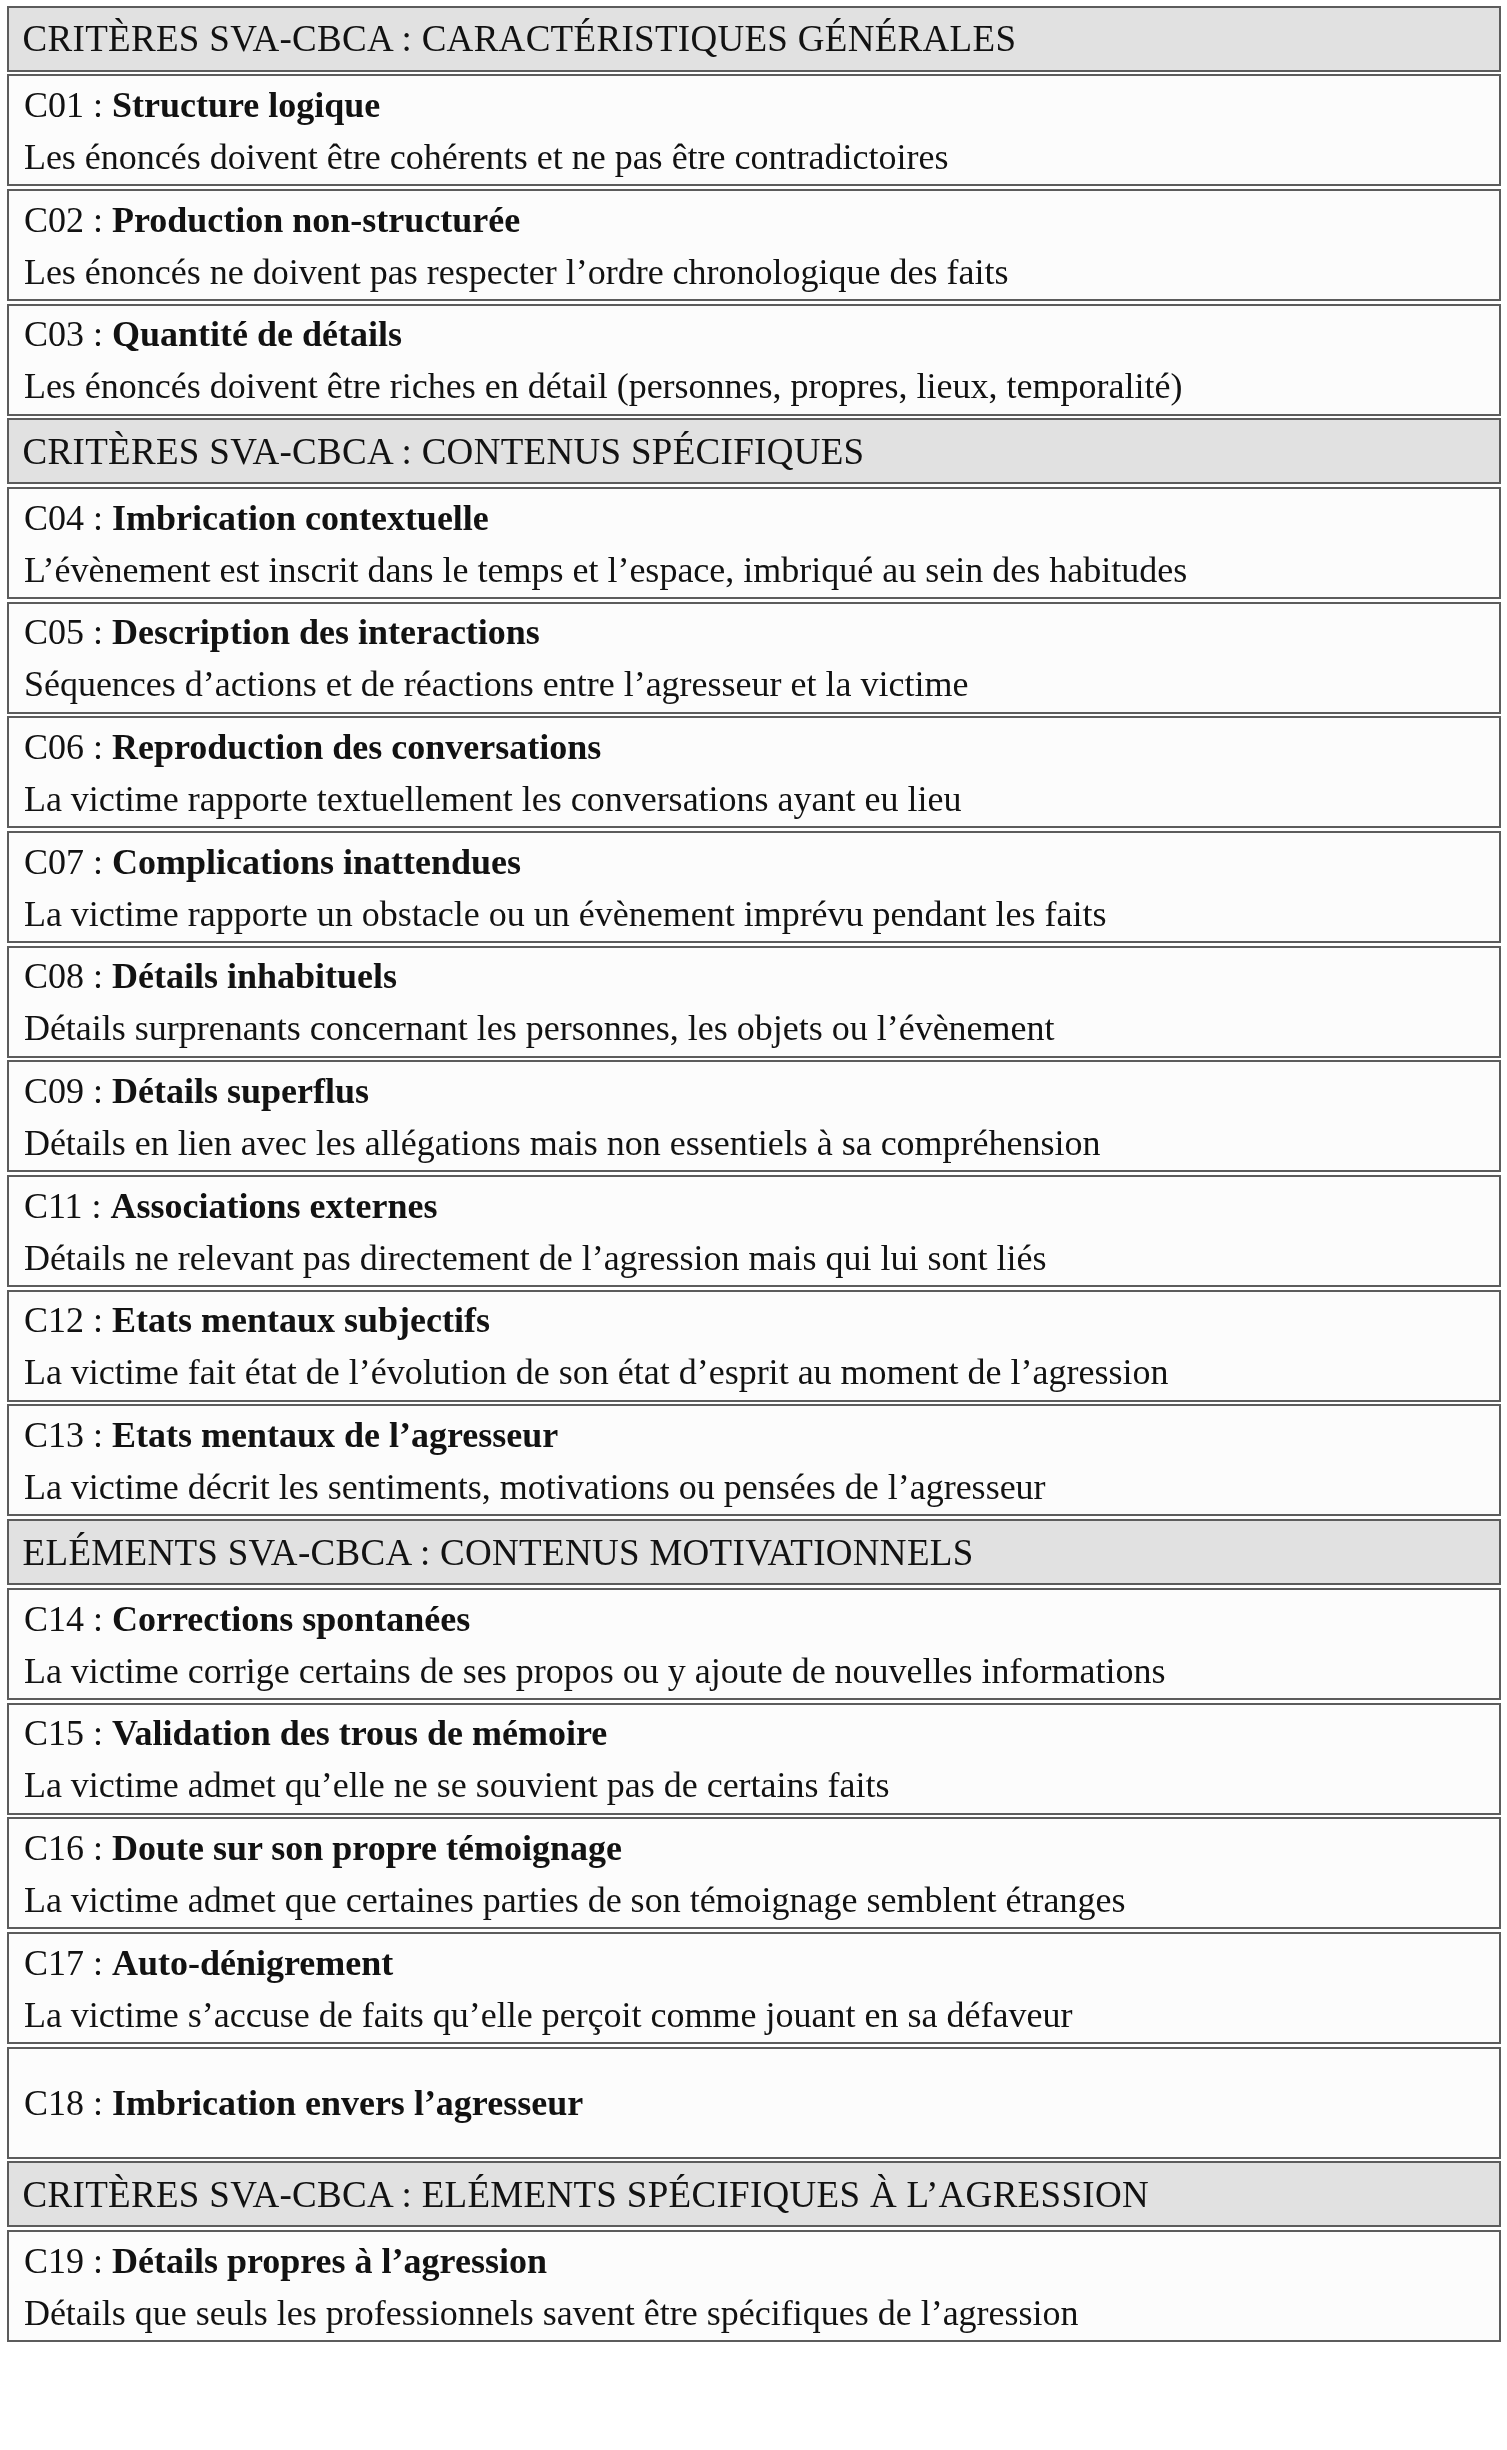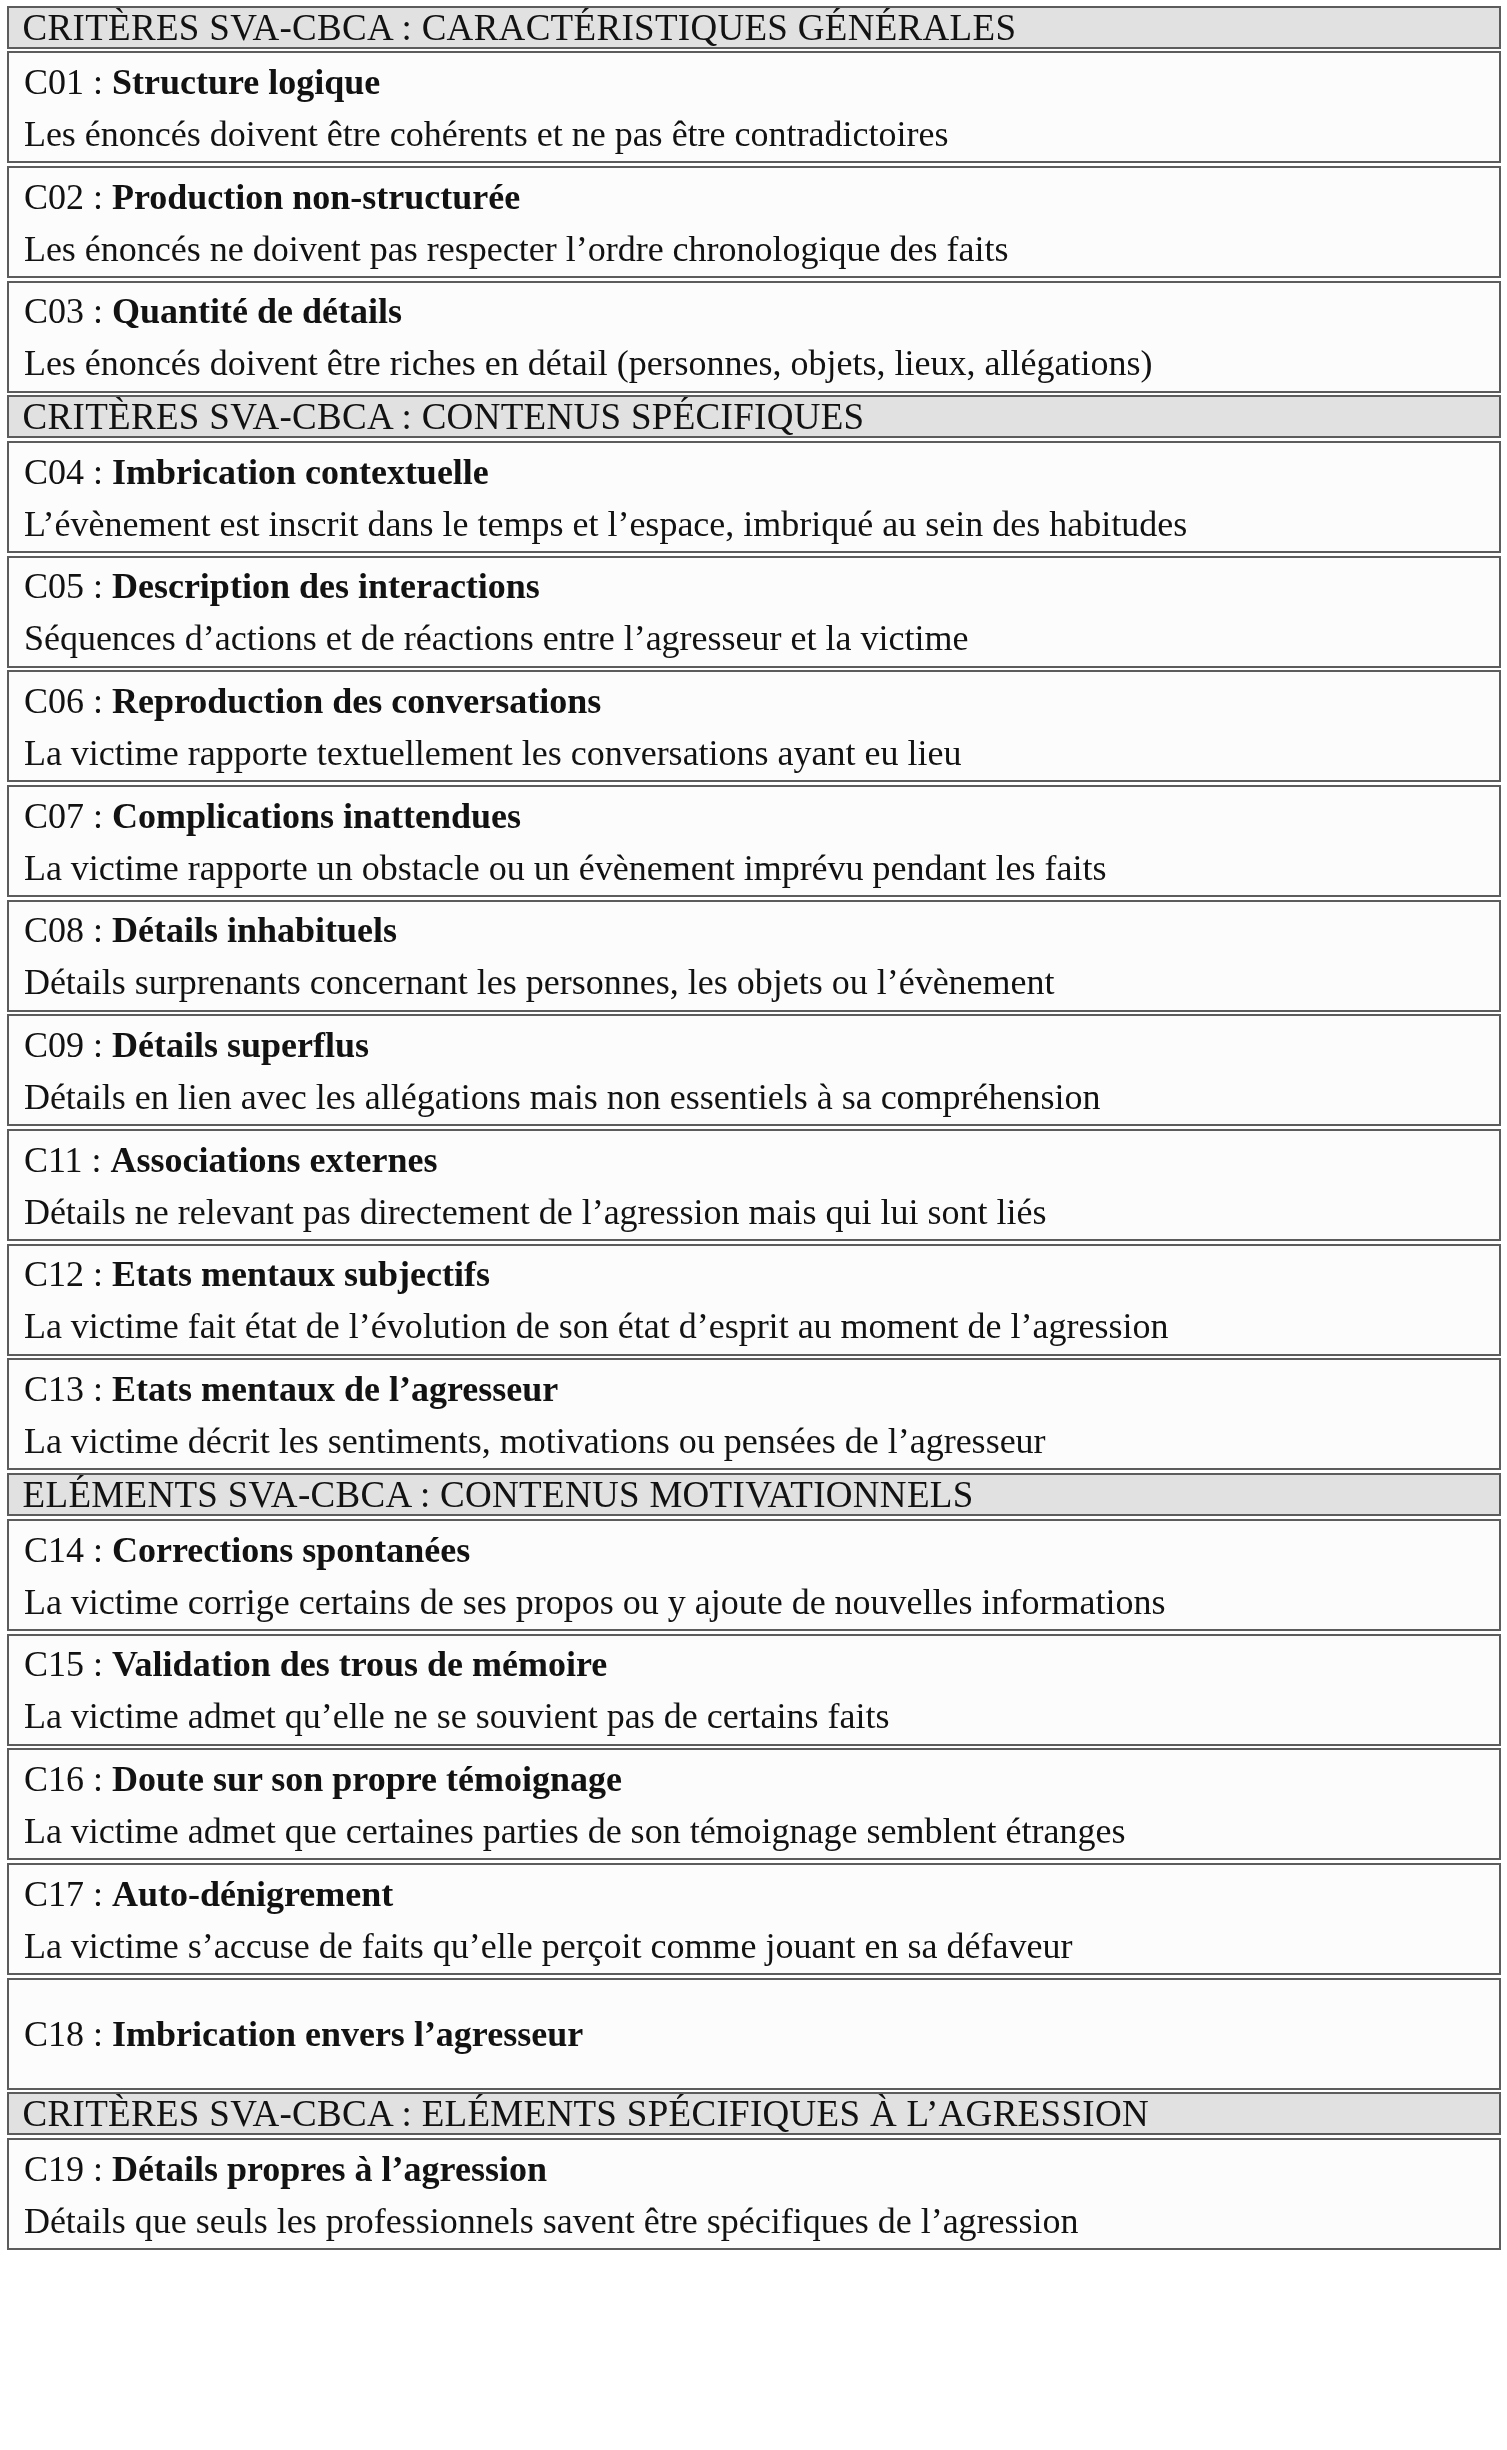--- a/index.html
+++ b/index.html
@@ -25,21 +25,21 @@
     display:flex;
     flex-direction:column;
     gap:2.7px;
   }
   .row{
     border:2.1px solid var(--border-color);
     width:100%;
   }
   .row-header{
     background:var(--header-bg);
-    height:43px;
+    height:66px;
     display:flex;
     align-items:center;
     padding:0 9.6px 0 13.7px;
     font-size:37px;
     letter-spacing:0.3px;
     white-space:nowrap;
     overflow:hidden;
   }
   .row-criterion{
     background:var(--row-bg);
@@ -76,21 +76,21 @@
     <div class="row row-criterion">
     <div class="criterion-title-line">
       <span class="c-code">C02</span><span class="c-sep"> : </span><span class="c-title">Production non-structurée</span>
     </div>
     <div class="criterion-desc">Les énoncés ne doivent pas respecter l’ordre chronologique des faits</div>
   </div>
     <div class="row row-criterion">
     <div class="criterion-title-line">
       <span class="c-code">C03</span><span class="c-sep"> : </span><span class="c-title">Quantité de détails</span>
     </div>
-    <div class="criterion-desc">Les énoncés doivent être riches en détail (personnes, objets, lieux, allégations)</div>
+    <div class="criterion-desc">Les énoncés doivent être riches en détail (personnes, propres, lieux, temporalité)</div>
   </div>
     <div class="row row-header">
     <span>CRITÈRES SVA-CBCA : CONTENUS SPÉCIFIQUES</span>
   </div>
     <div class="row row-criterion">
     <div class="criterion-title-line">
       <span class="c-code">C04</span><span class="c-sep"> : </span><span class="c-title">Imbrication contextuelle</span>
     </div>
     <div class="criterion-desc">L’évènement est inscrit dans le temps et l’espace, imbriqué au sein des habitudes</div>
   </div>

